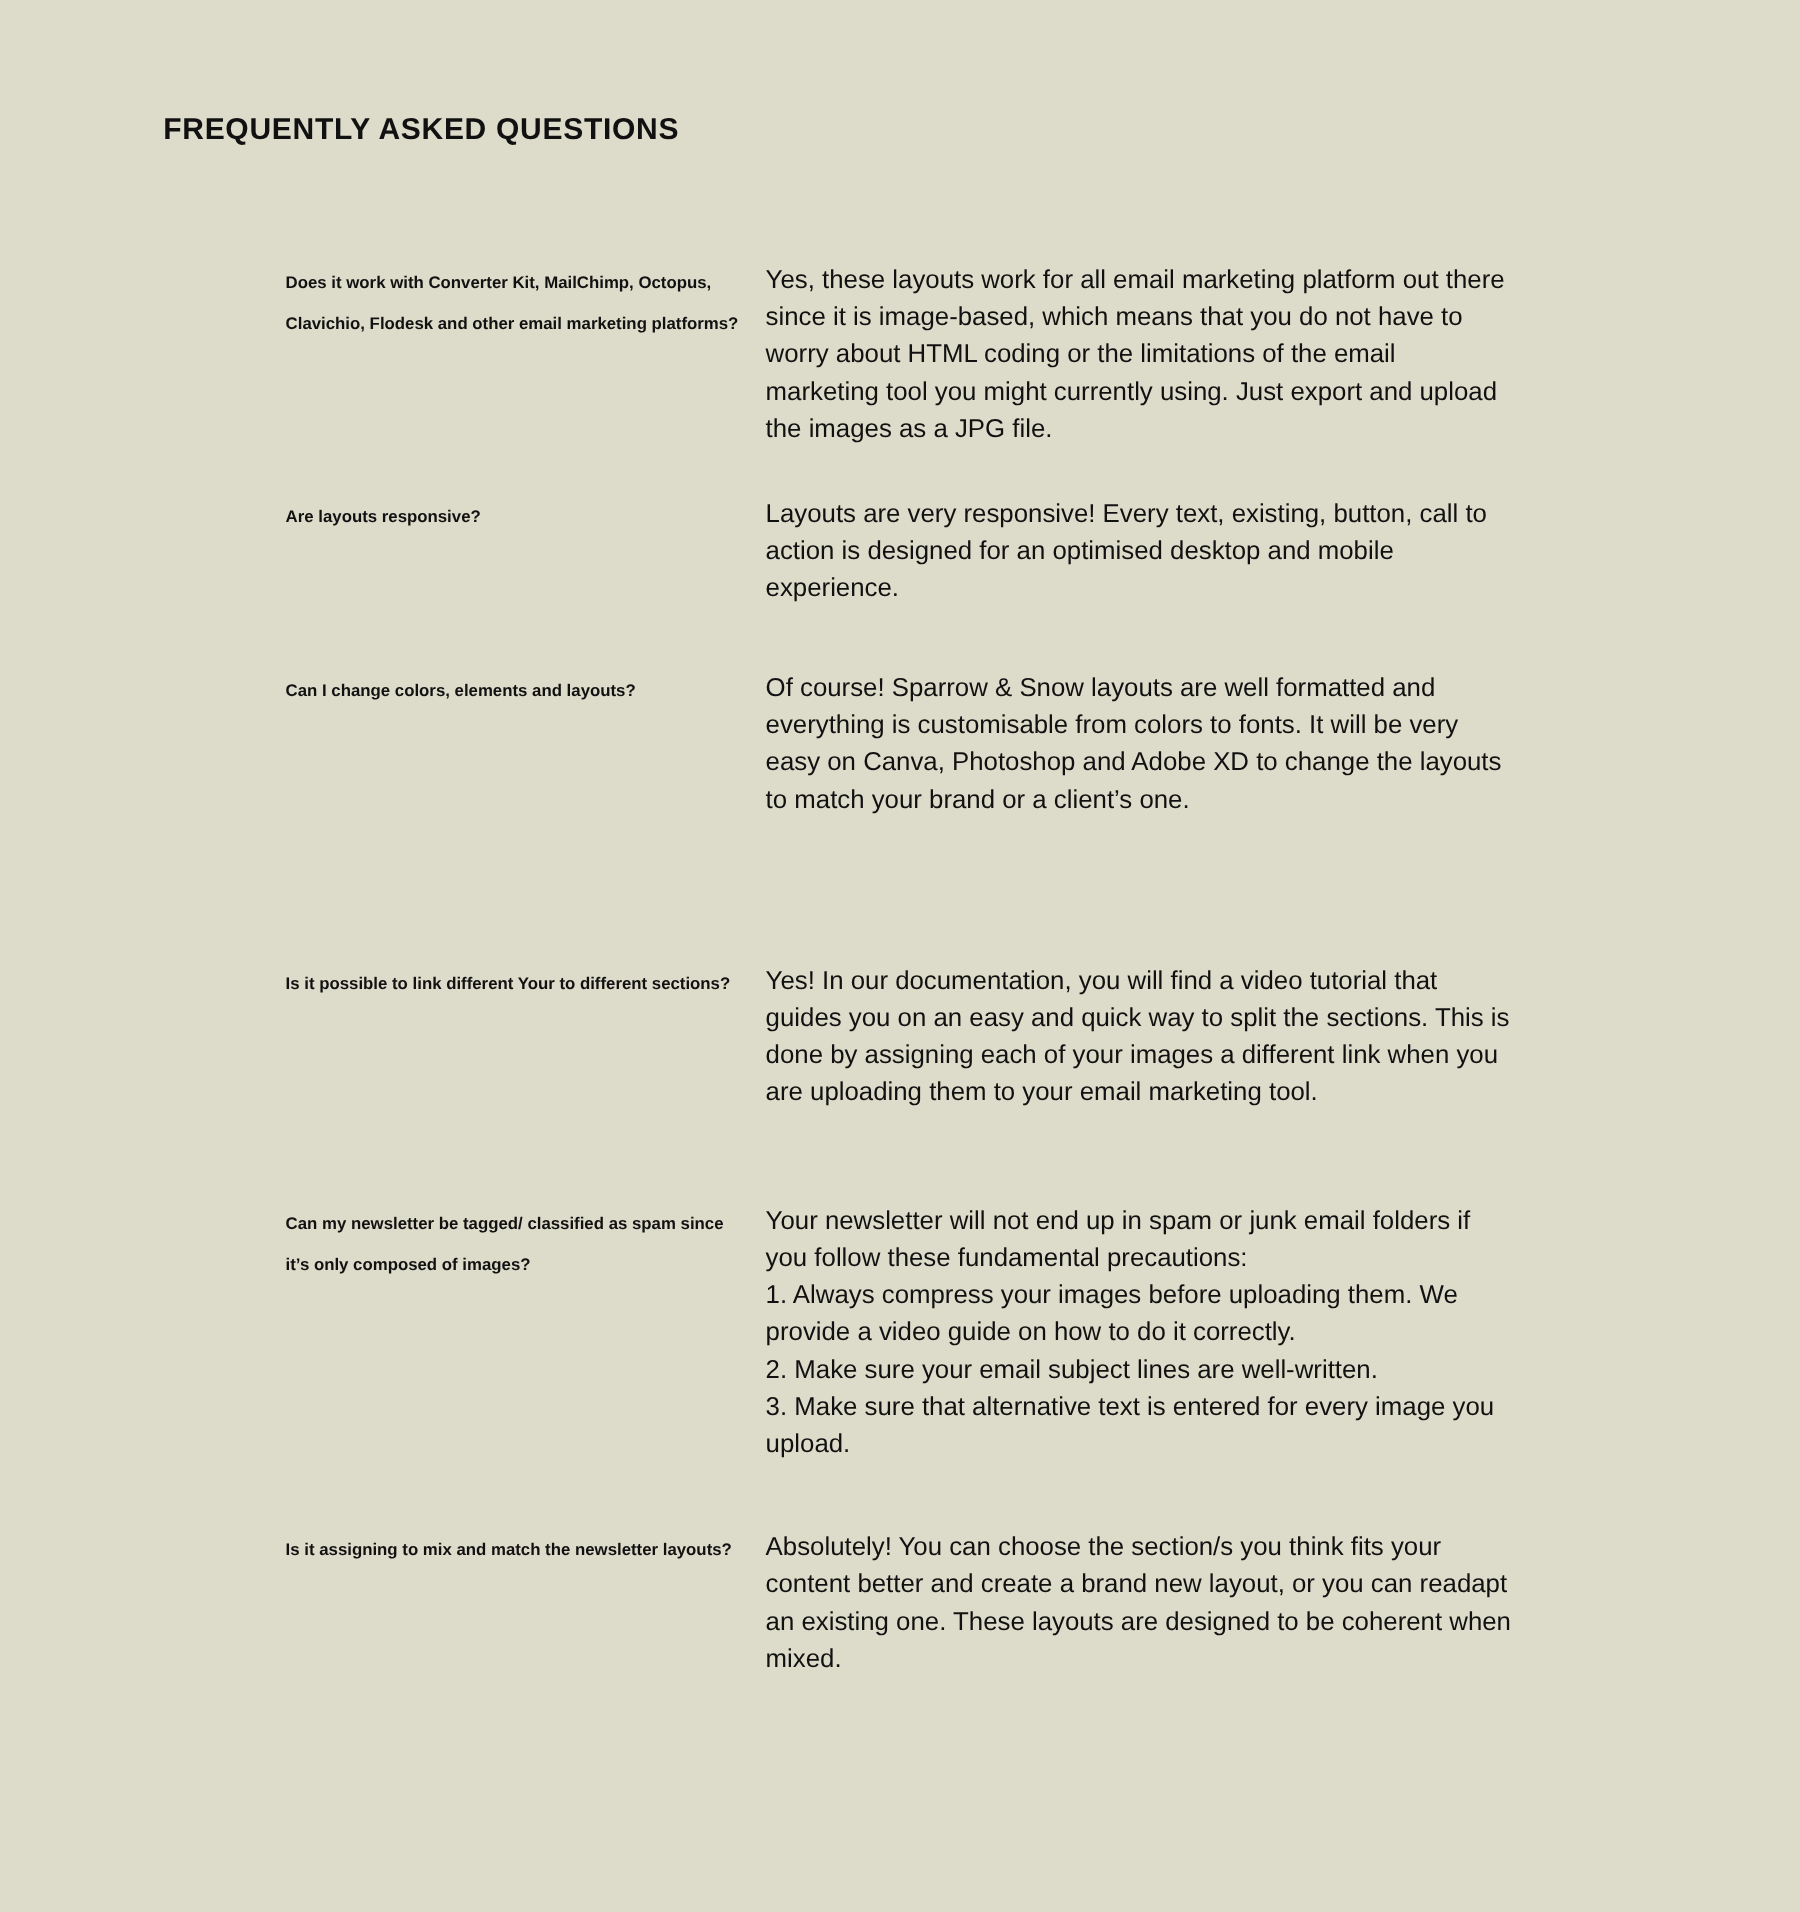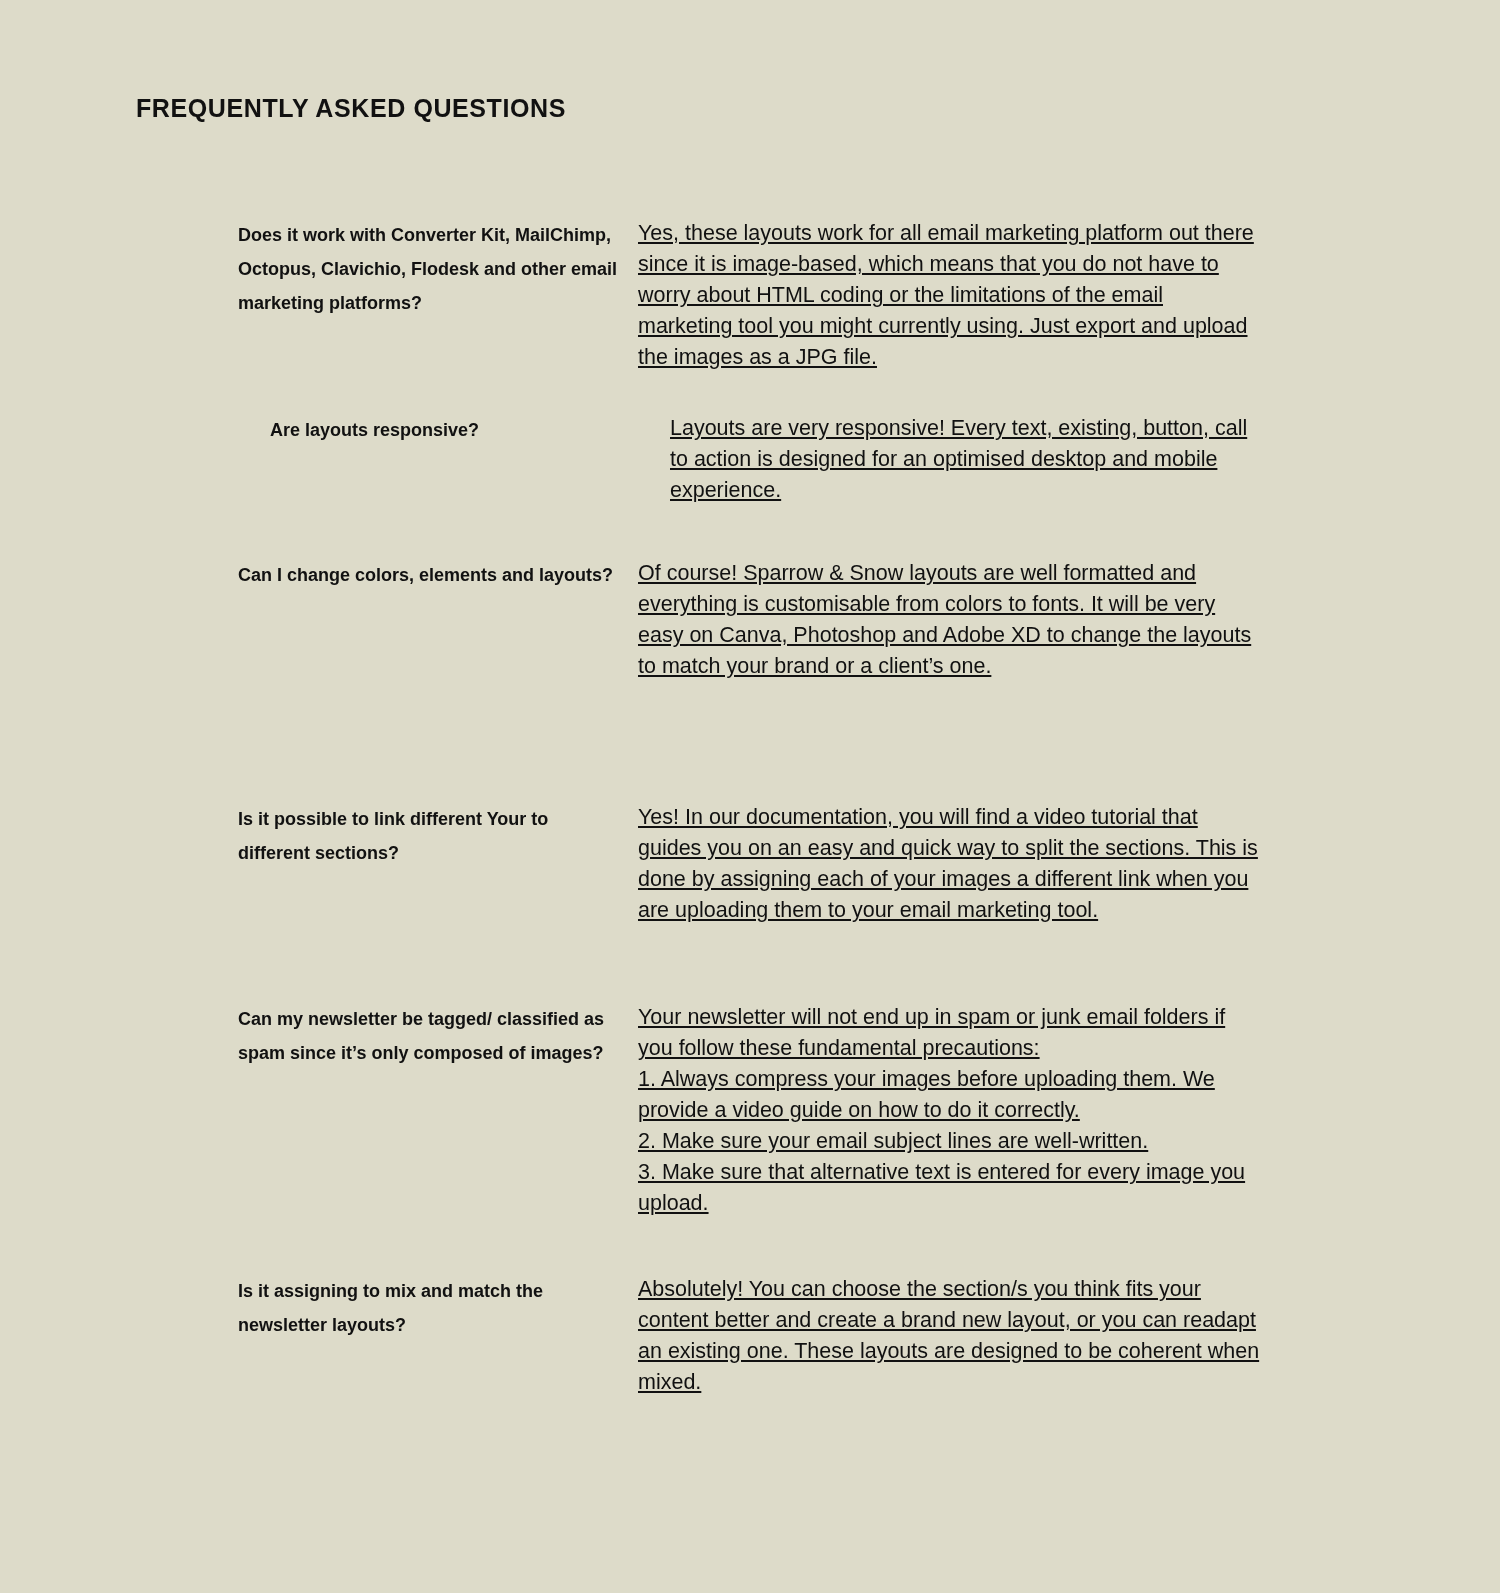--- a/index.html
+++ b/index.html
@@ -37,40 +37,39 @@
     width: 1022px;
   }
   .faq-item {
     display: flex;
     align-items: flex-start;
     margin-bottom: 44px;
   }
   .faq-question {
     width: 400px;
     flex: 0 0 400px;
-    font-size: 18px;
+    font-size: 14px;
     font-weight: bold;
     line-height: 34px;
     color: #111111;
     padding-right: 16px;
     box-sizing: border-box;
     white-space: pre-line;
   }
   .faq-answer {
     flex: 1 1 auto;
     width: 606px;
     font-size: 21.5px;
     font-weight: normal;
     line-height: 31px;
     color: #111111;
     white-space: pre-line;
-    text-decoration: underline;
   }
   .faq-item[data-index="0"] { margin-bottom: 40px; }
-  .faq-item[data-index="1"] { margin-bottom: 52px; margin-left: 32px; }
+  .faq-item[data-index="1"] { margin-bottom: 52px; }
   .faq-item[data-index="2"] { margin-bottom: 120px; }
   .faq-item[data-index="3"] { margin-bottom: 76px; }
   .faq-item[data-index="4"] { margin-bottom: 55px; }
   .faq-item[data-index="5"] { margin-bottom: 0; }
 </style>
 </head>
 <body>
 
 <div class="page">
 

